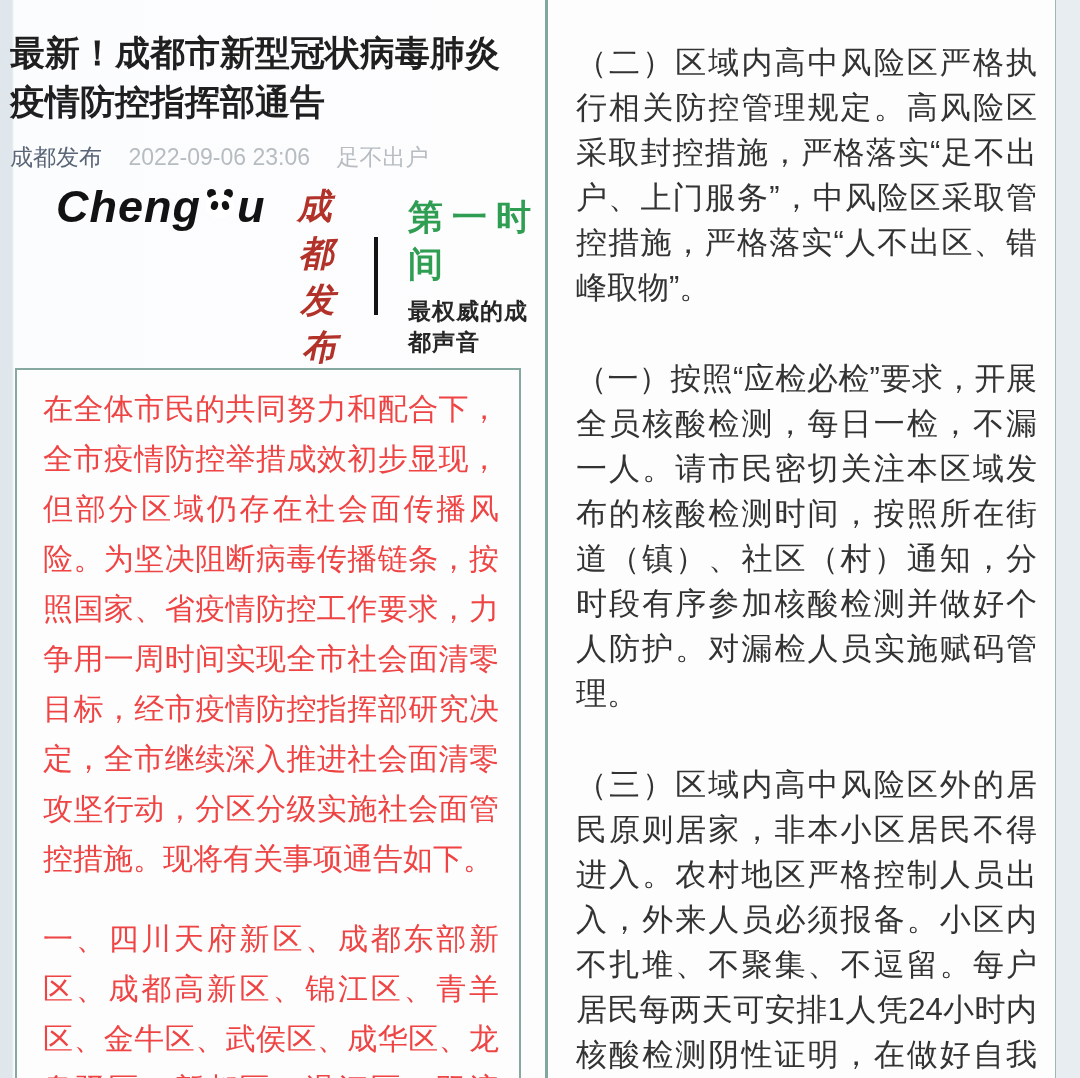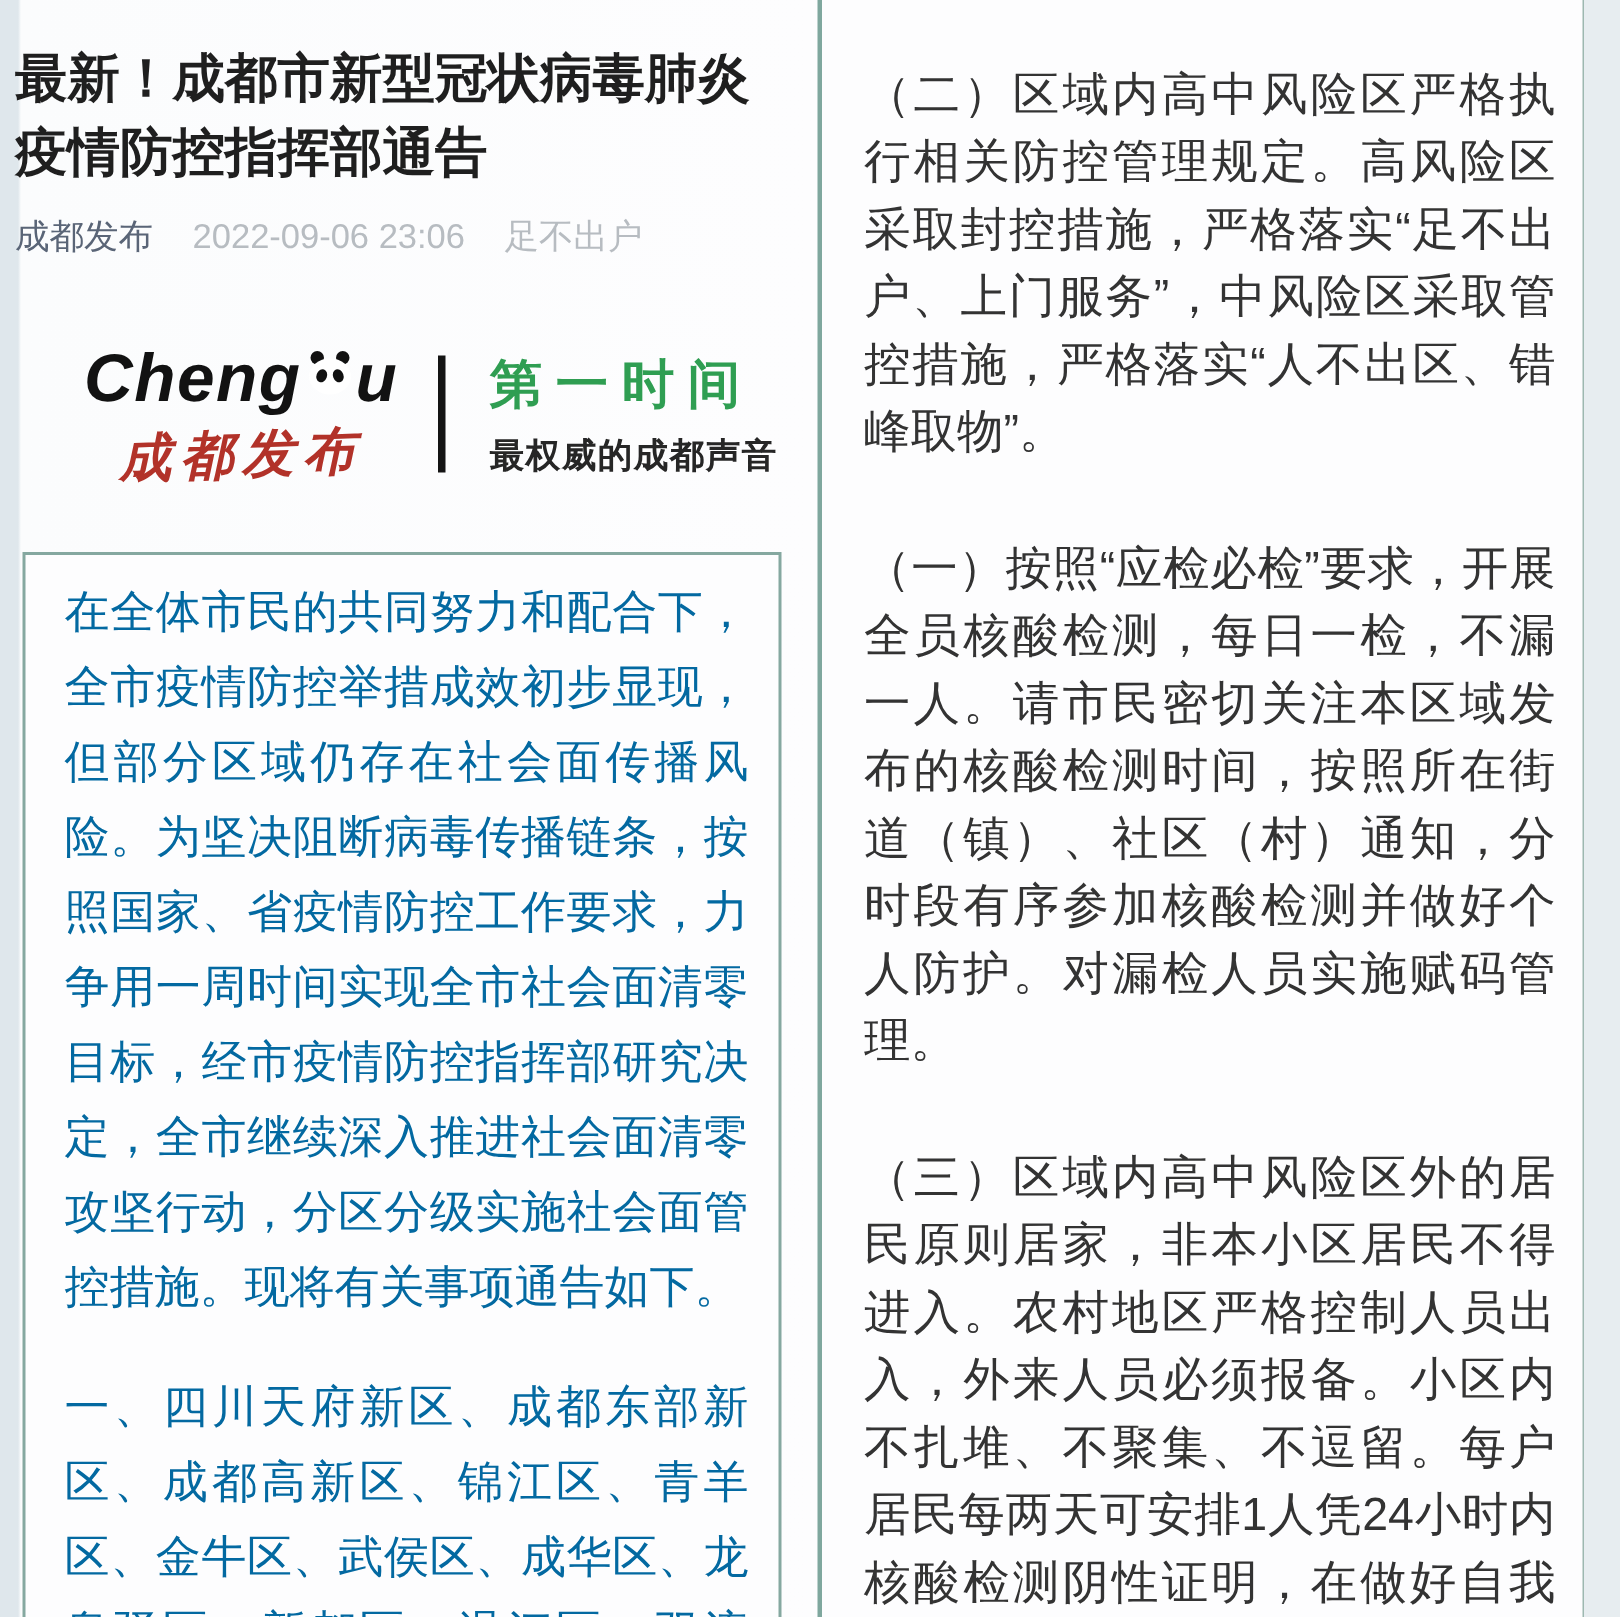--- a/index.html
+++ b/index.html
@@ -40,21 +40,21 @@
   .byline .location { color: #b7bcc1; margin-left: 20px; }
 
   
   .logo-row {
     margin-top: 48px;
     padding-left: 56px;
     display: flex;
     align-items: center;
     height: 110px;
   }
-  .logo-left { display: flex; flex-direction: column; align-items: center; }
+  .logo-left { display: flex; flex-direction: row; align-items: flex-start; gap: 33px; }
   .logo-latin {
     display: flex; align-items: center;
     font-size: 45px;
     font-weight: 700;
     font-style: italic;
     color: #121212;
     letter-spacing: 1px;
   }
   .panda {
     position: relative;
@@ -103,21 +103,21 @@
     position: absolute;
     left: 15px; top: 368px;
     width: 506px; height: 720px; 
     border: 2px solid #85a8a0;
     background: #fdfdfe;
     padding: 14px 20px 0 26px;
   }
   .intro-box p {
     font-size: 30px;
     line-height: 50px;
-    color: #0369a1;
+    color: #ef4444;
     text-align: justify;
     margin-bottom: 30px;
   }
 
   
   .right-panel {
     position: absolute;
     left: 545px; top: 0;
     width: 512px; height: 1078px;
     background: #fdfdfe;

